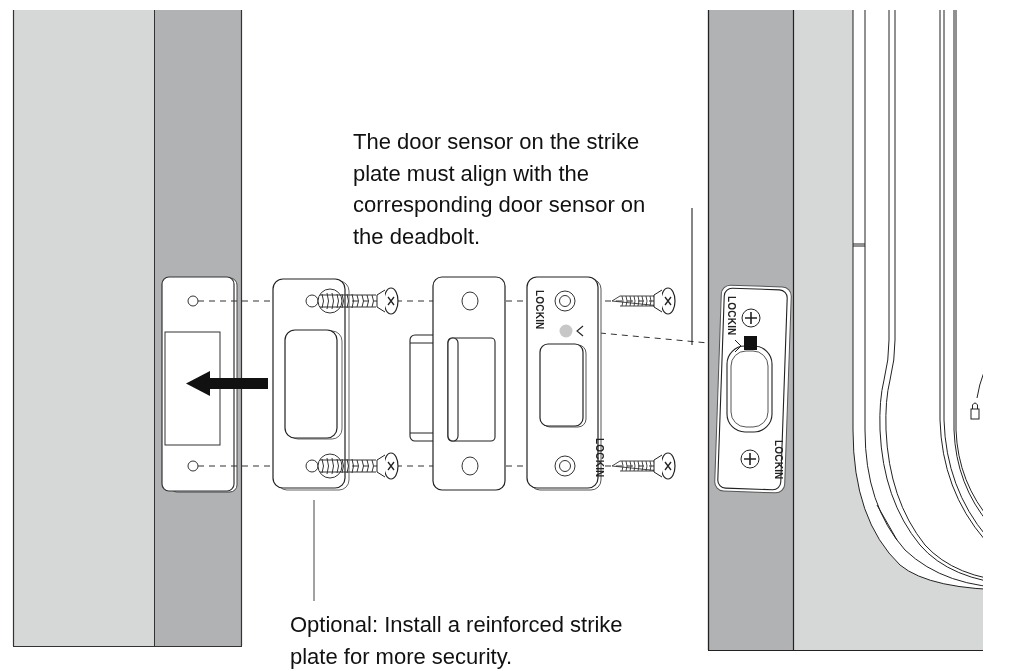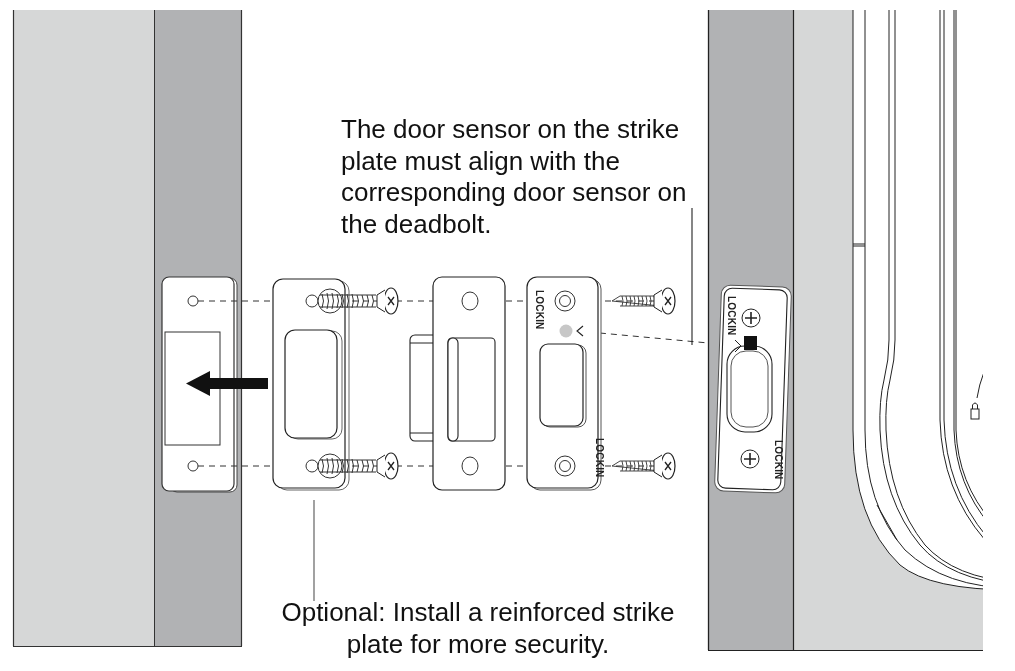--- a/index.html
+++ b/index.html
@@ -1,23 +1,23 @@
 <!DOCTYPE html>
 <html><head>
 <meta charset="utf-8">
 <style>
   html, body { margin: 0; padding: 0; background: #ffffff; }
   body { width: 1015px; height: 671px; position: relative; overflow: hidden; font-family: "Liberation Sans", sans-serif; }
   #diagram { position: absolute; left: 0; top: 0; }
   .callout {
     position: absolute; color: #111111; font-family: "Liberation Sans", sans-serif;
-    font-size: 26px; line-height: 31.5px; white-space: pre-line; margin: 0;
+    font-size: 22px; line-height: 31.5px; white-space: pre-line; margin: 12px;
   }
   #callout-top { left: 341px; top: 114px; width: 380px; }
-  #callout-bottom { left: 258px; top: 597px; width: 440px; text-align: center; }
+  #callout-bottom { left: 278px; top: 597px; width: 440px; }
   .brand { font-family: "Liberation Sans", sans-serif; font-weight: bold; font-size: 10px; fill: #222; letter-spacing: 0.2px; }
 </style>
 </head>
 <body>
 
 <svg id="diagram" width="1015" height="671" viewBox="0 0 1015 671" xmlns="http://www.w3.org/2000/svg">
   <defs>
     <g id="screw-shape">
 
       <ellipse cx="0" cy="0" rx="7" ry="13" fill="#fff" stroke="#222" stroke-width="1.2"></ellipse>

